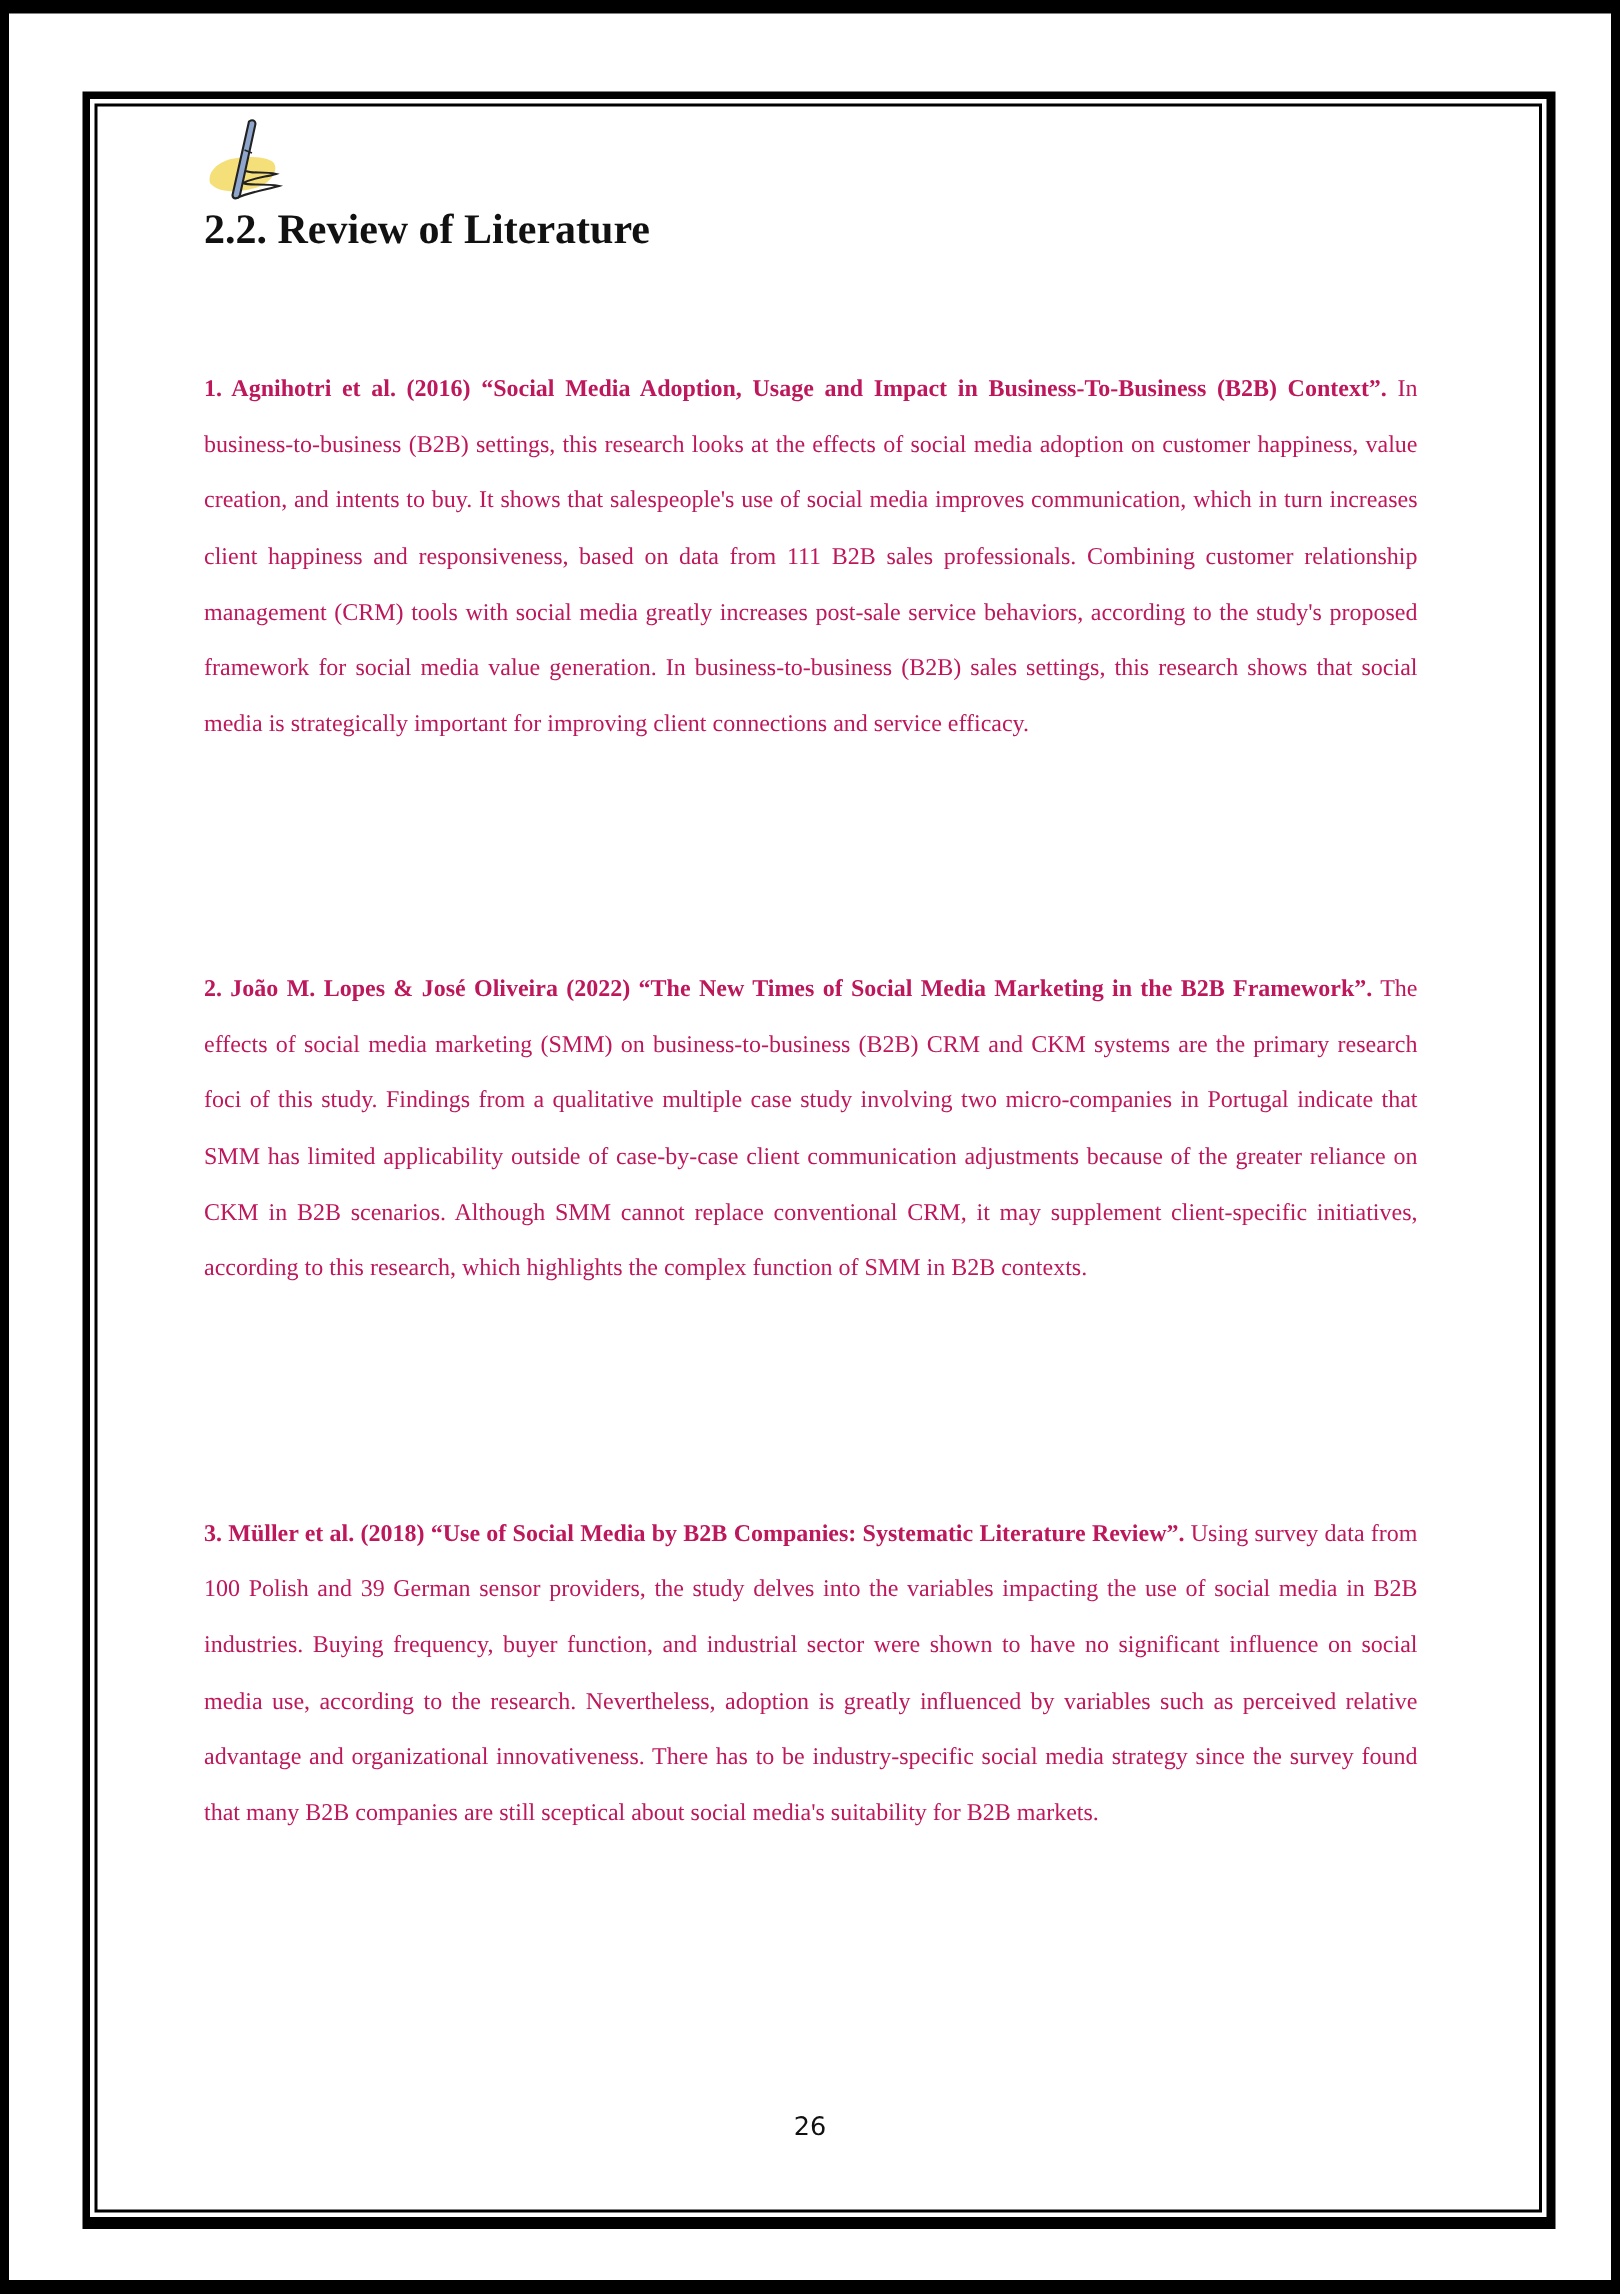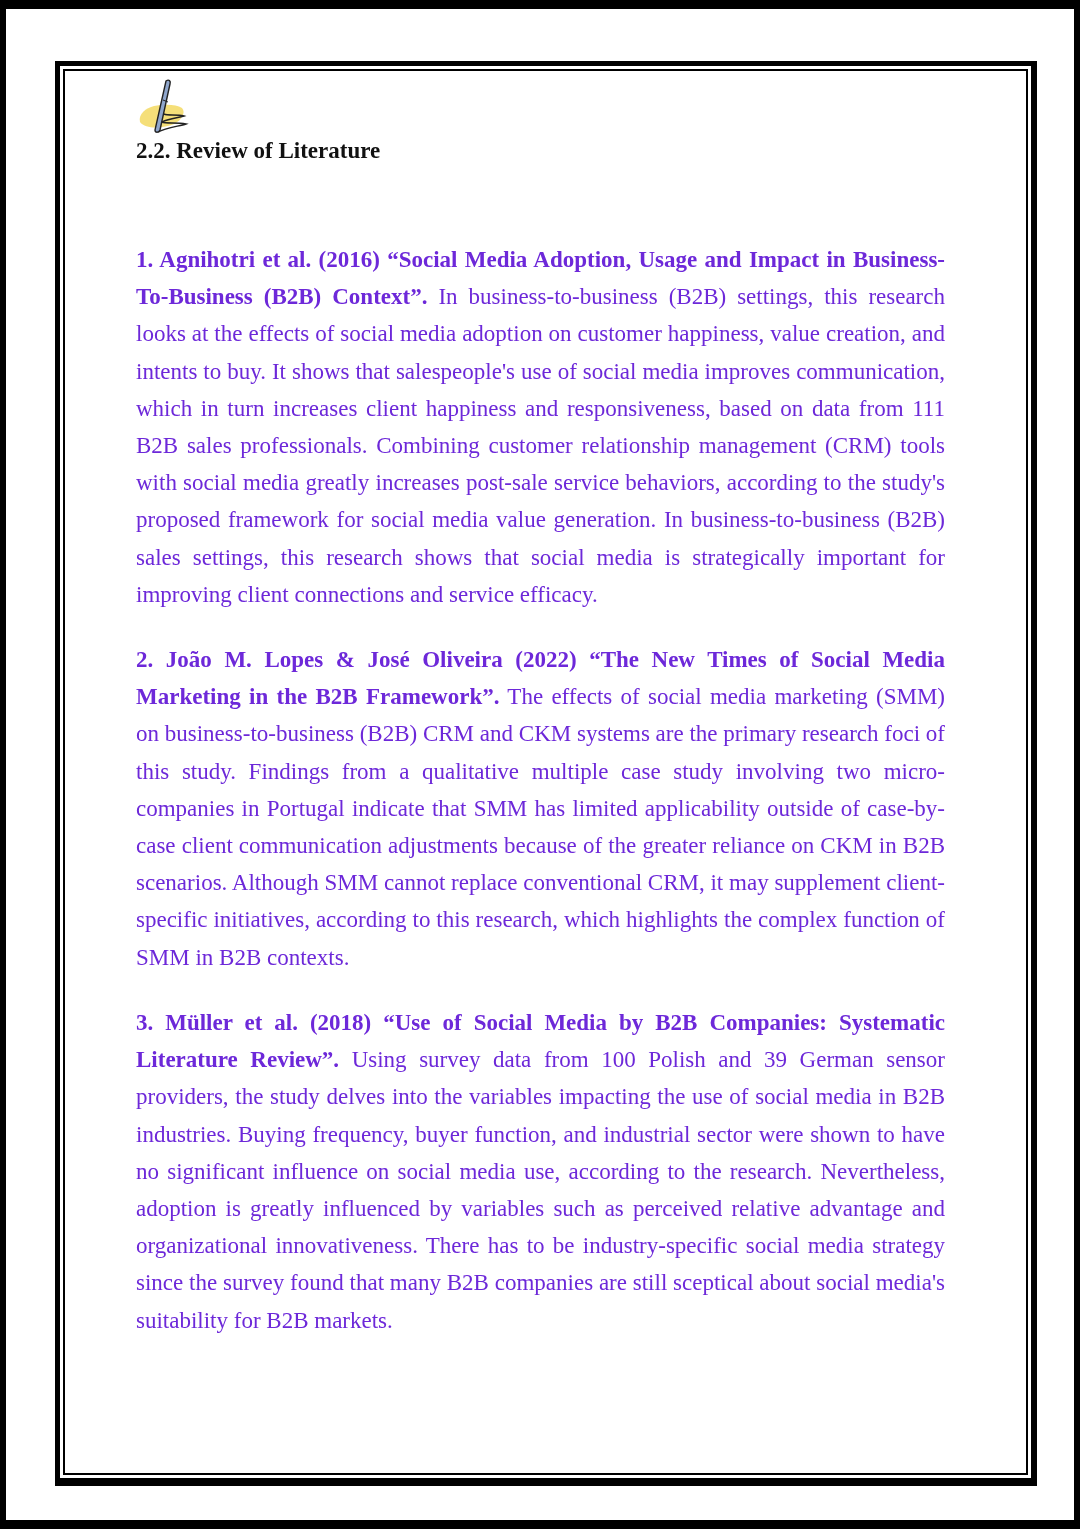--- a/index.html
+++ b/index.html
@@ -28,31 +28,31 @@
       left: 3px; top: 3px; right: 3px; bottom: 3px;
       border: 2px solid #000;
     }
     .pen-icon {
       position: absolute;
       left: 136px; top: 78px; width: 64px; height: 56px;
     }
     .heading {
       position: absolute;
       left: 136px; top: 138px;
-      font-size: 23px; font-weight: bold; margin: 0;
+      font-size: 28px; font-weight: bold; margin: 0;
       color: #111;
     }
     .entry {
       position: absolute;
       left: 136px; width: 809px;
-      font-size: 23px;
+      font-size: 16px;
       line-height: 37.2px;
       text-align: justify;
       margin: 0;
-      color: #6d28d9;
+      color: #be185d;
     }
     .entry b { font-weight: bold; }
     .entry-1 { top: 241px; }
     .entry-2 { top: 641px; }
     .entry-3 { top: 1004px; font-family: Liberation Serif, serif; }
     .page-number {
       position: absolute;
       left: 0; width: 1080px; top: 1408px;
       text-align: center;
       font-family: "DejaVu Sans", sans-serif;
@@ -76,13 +76,14 @@
   </svg>
 
   <h2 class="heading" style="left:130px; top:129px;">2.2. Review of Literature</h2>
 
   <p class="entry entry-1" style="left:130px; top:232px;"><b>1. Agnihotri et al. (2016) “Social Media Adoption, Usage and Impact in Business-To-Business (B2B) Context”.</b><span> In business-to-business (B2B) settings, this research looks at the effects of social media adoption on customer happiness, value creation, and intents to buy. It shows that salespeople's use of social media improves communication, which in turn increases client happiness and responsiveness, based on data from 111 B2B sales professionals. Combining customer relationship management (CRM) tools with social media greatly increases post-sale service behaviors, according to the study's proposed framework for social media value generation. In business-to-business (B2B) sales settings, this research shows that social media is strategically important for improving client connections and service efficacy.</span></p>
 
   <p class="entry entry-2" style="left:130px; top:632px;"><b>2. João M. Lopes &amp; José Oliveira (2022) “The New Times of Social Media Marketing in the B2B Framework”.</b><span> The effects of social media marketing (SMM) on business-to-business (B2B) CRM and CKM systems are the primary research foci of this study. Findings from a qualitative multiple case study involving two micro-companies in Portugal indicate that SMM has limited applicability outside of case-by-case client communication adjustments because of the greater reliance on CKM in B2B scenarios. Although SMM cannot replace conventional CRM, it may supplement client-specific initiatives, according to this research, which highlights the complex function of SMM in B2B contexts.</span></p>
 
   <p class="entry entry-3" style="left:130px; top:995px;"><b>3. Müller et al. (2018) “Use of Social Media by B2B Companies: Systematic Literature Review”.</b><span> Using survey data from 100 Polish and 39 German sensor providers, the study delves into the variables impacting the use of social media in B2B industries. Buying frequency, buyer function, and industrial sector were shown to have no significant influence on social media use, according to the research. Nevertheless, adoption is greatly influenced by variables such as perceived relative advantage and organizational innovativeness. There has to be industry-specific social media strategy since the survey found that many B2B companies are still sceptical about social media's suitability for B2B markets.</span></p>
 
+  <div class="page-number" style="left:-6px; top:1399px;">26</div>
 </div>
 
 </body></html>

